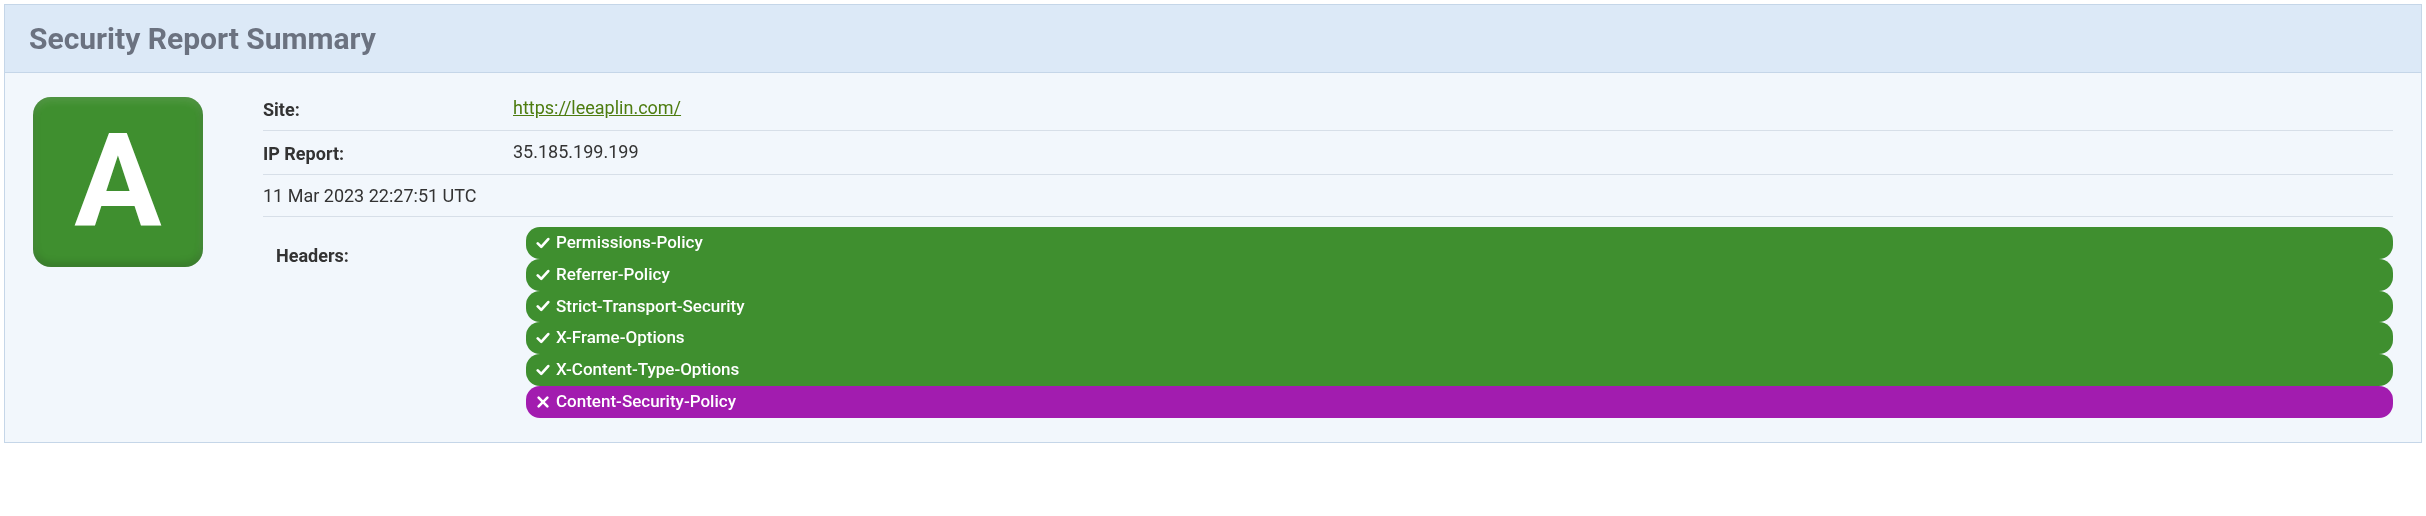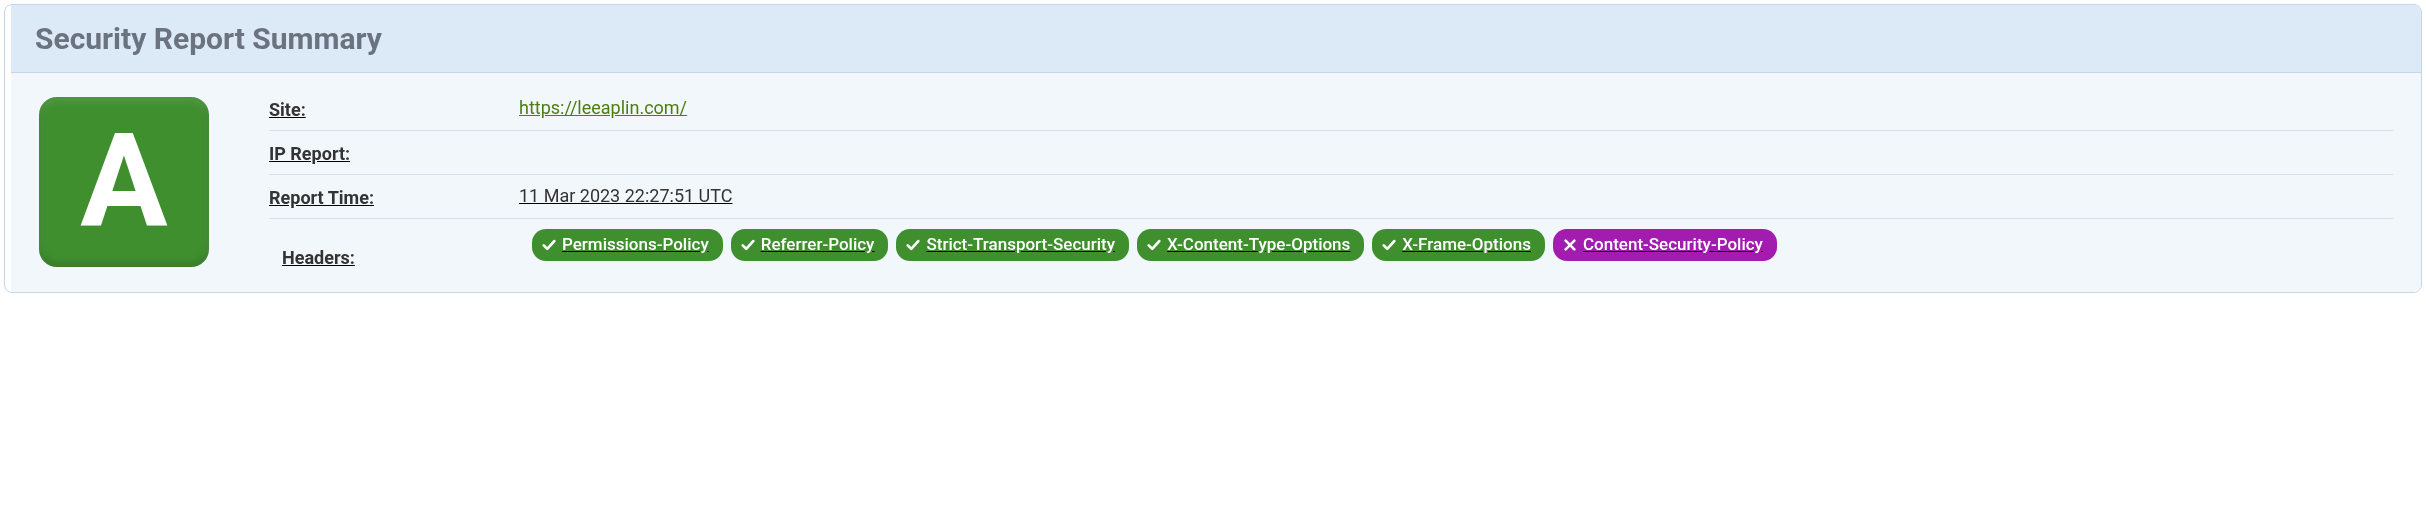--- a/index.html
+++ b/index.html
@@ -3,23 +3,22 @@
 <meta charset="utf-8">
 <style>
   * { box-sizing: border-box; margin: 0; padding: 0; }
   body {
     font-family: -apple-system, BlinkMacSystemFont, "Segoe UI", Roboto, "Helvetica Neue", Arial, sans-serif;
     background: #fff;
     padding: 4px;
   }
   .panel {
     border: 1px solid #c5d6e8;
-    border-radius: 8px;
+    border-radius: 0;
     overflow: hidden;
-    padding-left: 6px;
   }
   .panel-header {
     background: #dce9f7;
     border-bottom: 1px solid #c5d6e8;
     padding: 16px 24px;
   }
   .panel-header h2 {
     color: #6b7280;
     font-size: 30px;
     font-weight: 700;
@@ -50,21 +49,20 @@
   }
   .details {
     flex: 1;
     min-width: 0;
   }
   .row {
     display: flex;
     align-items: flex-start;
     border-top: 1px solid #d7dfe8;
     padding: 10px 0;
-    text-decoration: underline;
   }
   .row:first-child { border-top: none; padding-top: 0; }
   .row:last-child { padding-bottom: 0; }
   .row-label {
     width: 250px;
     flex-shrink: 0;
     font-weight: 700;
     color: #333;
     font-size: 18px;
     padding-top: 2px;
@@ -74,21 +72,21 @@
     color: #333;
     font-size: 18px;
   }
   .row-value a {
     color: #4d7c0f;
     text-decoration: underline;
   }
   .badges {
     display: flex;
     flex-wrap: wrap;
-    gap: 8px;
+    flex-direction: column;
   }
   .badge {
     display: inline-flex;
     align-items: center;
     gap: 6px;
     padding: 4px 14px 4px 10px;
     border-radius: 14px;
     color: #fff;
     font-size: 17px;
     font-weight: 500;
@@ -112,23 +110,23 @@
     </div>
     <div class="details">
       <div class="row">
         <div class="row-label">Site:</div>
         <div class="row-value">
           <a href="#">https://leeaplin.com/</a>
         </div>
       </div>
       <div class="row">
         <div class="row-label">IP Report:</div>
+        <div class="row-value">35.185.199.199</div>
       </div>
       <div class="row">
-        <div class="row-label">Report Time:</div>
         <div class="row-value">11 Mar 2023 22:27:51 UTC</div>
       </div>
       <div class="row headers-row">
         <div class="row-label">Headers:</div>
         <div class="row-value">
           <div class="badges" id="badges">
               <span class="badge pass">
                 <span style="display: inline-flex;">
                   <svg viewBox="0 0 16 16" fill="none" stroke="white" stroke-width="3" stroke-linecap="round" stroke-linejoin="round">
                     <polyline points="2,8.5 6,12.5 14,3.5"></polyline>
@@ -151,29 +149,29 @@
                   </svg>
                 </span>
                 <span>Strict-Transport-Security</span>
               </span>
               <span class="badge pass">
                 <span style="display: inline-flex;">
                   <svg viewBox="0 0 16 16" fill="none" stroke="white" stroke-width="3" stroke-linecap="round" stroke-linejoin="round">
                     <polyline points="2,8.5 6,12.5 14,3.5"></polyline>
                   </svg>
                 </span>
-                <span>X-Content-Type-Options</span>
+                <span>X-Frame-Options</span>
               </span>
               <span class="badge pass">
                 <span style="display: inline-flex;">
                   <svg viewBox="0 0 16 16" fill="none" stroke="white" stroke-width="3" stroke-linecap="round" stroke-linejoin="round">
                     <polyline points="2,8.5 6,12.5 14,3.5"></polyline>
                   </svg>
                 </span>
-                <span>X-Frame-Options</span>
+                <span>X-Content-Type-Options</span>
               </span>
               <span class="badge fail">
                 <span style="display: inline-flex;">
                   <svg viewBox="0 0 16 16" fill="none" stroke="white" stroke-width="3" stroke-linecap="round">
                     <line x1="3" y1="3" x2="13" y2="13"></line>
                     <line x1="13" y1="3" x2="3" y2="13"></line>
                   </svg>
                 </span>
                 <span>Content-Security-Policy</span>
               </span>

